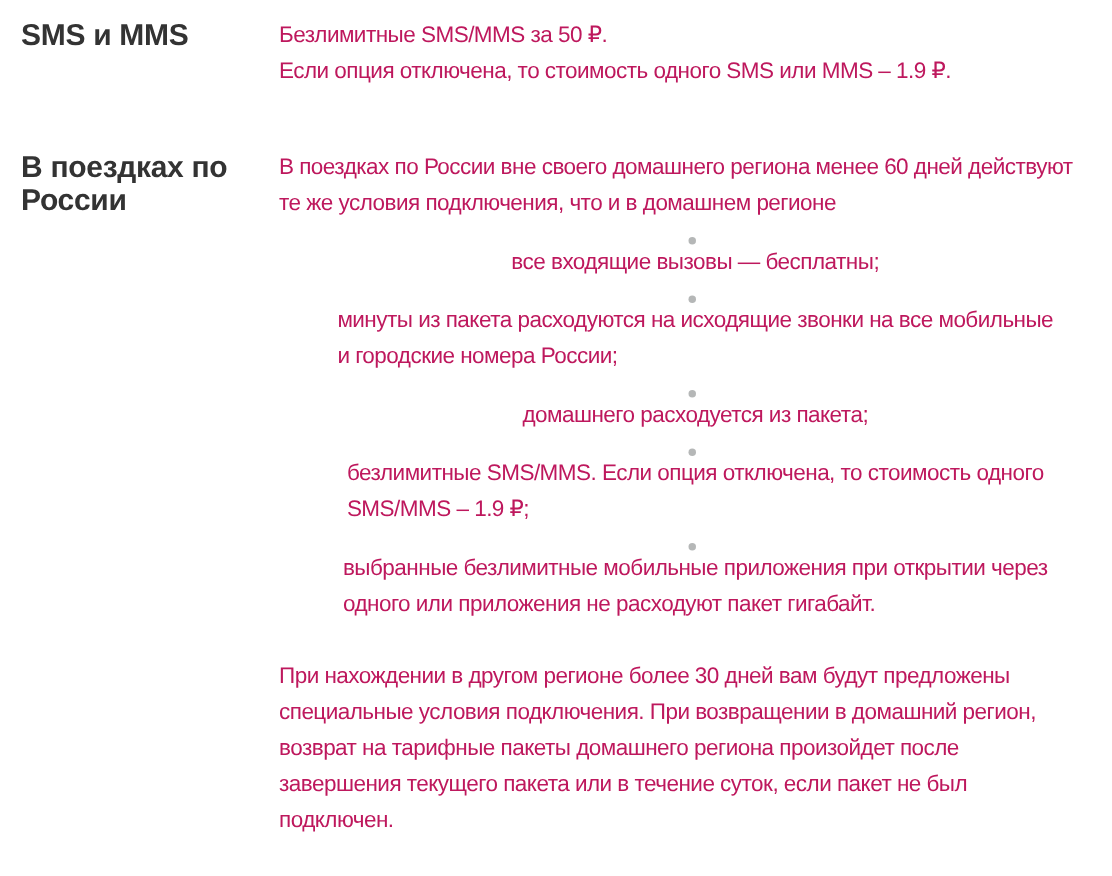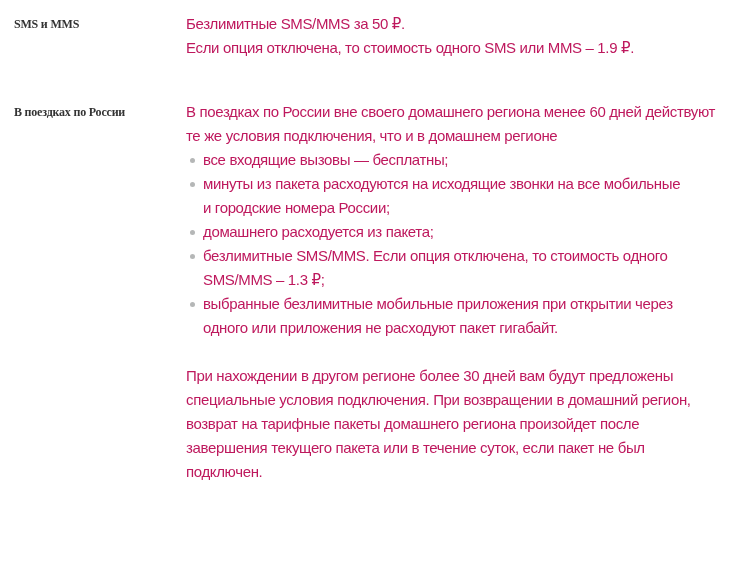--- a/index.html
+++ b/index.html
@@ -22,27 +22,26 @@
   .row {
     display: flex;
     align-items: flex-start;
   }
   .row.second {
     margin-top: 40px;
   }
   .label-col {
     width: 172px;
     flex: 0 0 172px;
-    font-size: 12px;
+    font-size: 20px;
     font-weight: bold;
     line-height: 22px;
     letter-spacing: -0.2px;
     color: #333333;
     padding-top: 1px;
-    font-family: Liberation Serif, serif;
   }
   .content-col {
     flex: 1 1 auto;
     min-width: 0;
     font-size: 15px;
     line-height: 24px;
     letter-spacing: -0.35px;
     color: #be185d;
   }
   .para {
@@ -55,21 +54,22 @@
   .para.intro {
     margin-bottom: 0;
   }
   ul.bullets {
     list-style: none;
     margin: 0 0 24px 0;
     padding: 0;
   }
   ul.bullets li {
     display: flex;
-    align-items: flex-start;
+    align-items: center;
+    flex-direction: column;
   }
   .dot {
     flex: 0 0 auto;
     width: 5px;
     height: 5px;
     border-radius: 50%;
     background: #b5b7b7;
     margin: 10px 8px 0 4px;
   }
   .bullet-text {
@@ -104,21 +104,21 @@
           <span class="bullet-text">минуты из пакета расходуются на исходящие звонки на все мобильные
 и городские номера России;</span>
         </li>
         <li>
           <span class="dot"></span>
           <span class="bullet-text">домашнего расходуется из пакета;</span>
         </li>
         <li>
           <span class="dot"></span>
           <span class="bullet-text">безлимитные SMS/MMS. Если опция отключена, то стоимость одного
-SMS/MMS – 1.3 ₽;</span>
+SMS/MMS – 1.9 ₽;</span>
         </li>
         <li>
           <span class="dot"></span>
           <span class="bullet-text">выбранные безлимитные мобильные приложения при открытии через
 одного или приложения не расходуют пакет гигабайт.</span>
         </li>
       </ul>
       <p class="para">При нахождении в другом регионе более 30 дней вам будут предложены
 специальные условия подключения. При возвращении в домашний регион,
 возврат на тарифные пакеты домашнего региона произойдет после

